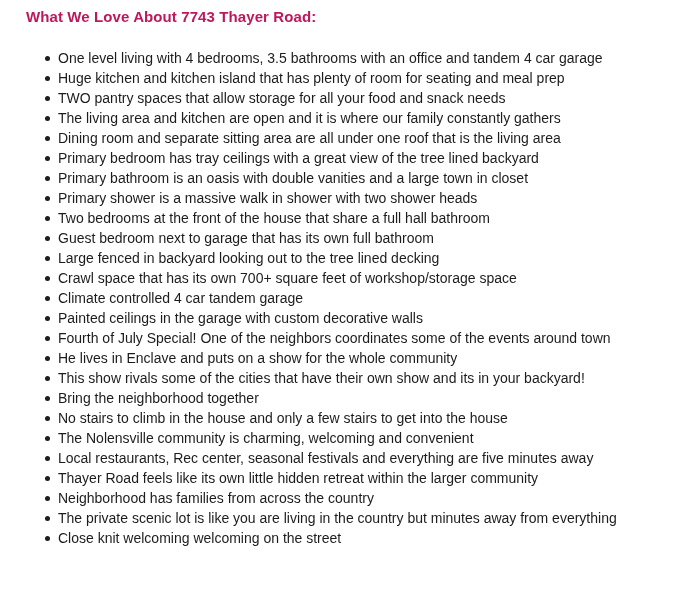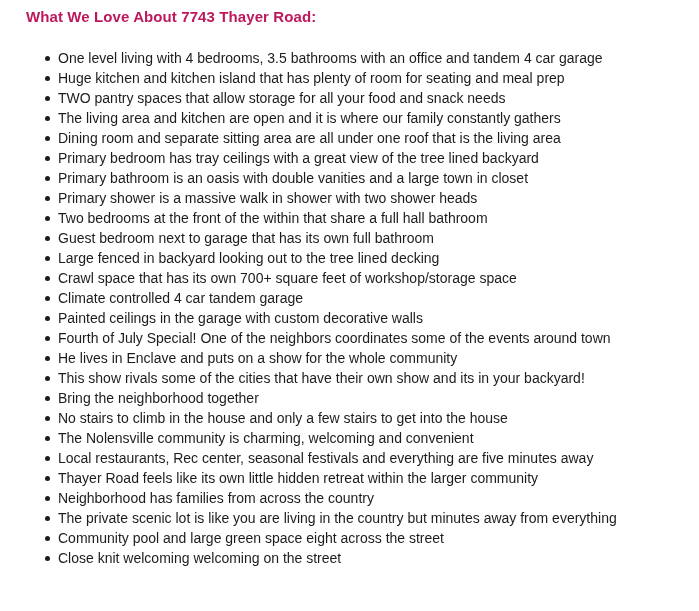--- a/index.html
+++ b/index.html
@@ -83,21 +83,21 @@
 
       <li>
         <span>Primary bathroom is an oasis with double vanities and a large town in closet</span>
       </li>
 
       <li>
         <span>Primary shower is a massive walk in shower with two shower heads</span>
       </li>
 
       <li>
-        <span>Two bedrooms at the front of the within that share a full hall bathroom</span>
+        <span>Two bedrooms at the front of the house that share a full hall bathroom</span>
       </li>
 
       <li>
         <span>Guest bedroom next to garage that has its own full bathroom</span>
       </li>
 
 
       <li>
         <span>Large fenced in backyard looking out to the tree lined decking</span>
       </li>
@@ -148,21 +148,18 @@
       </li>
 
       <li>
         <span>Neighborhood has families from across the country</span>
       </li>
 
       <li>
         <span>The private scenic lot is like you are living in the country but minutes away from everything</span>
       </li>
 
-      <li>
-        <span>Community pool and large green space eight across the street</span>
-      </li>
 
       <li>
         <span>Close knit welcoming welcoming on the street</span>
       </li>
     </ul>
 </div>
 
 </body></html>

